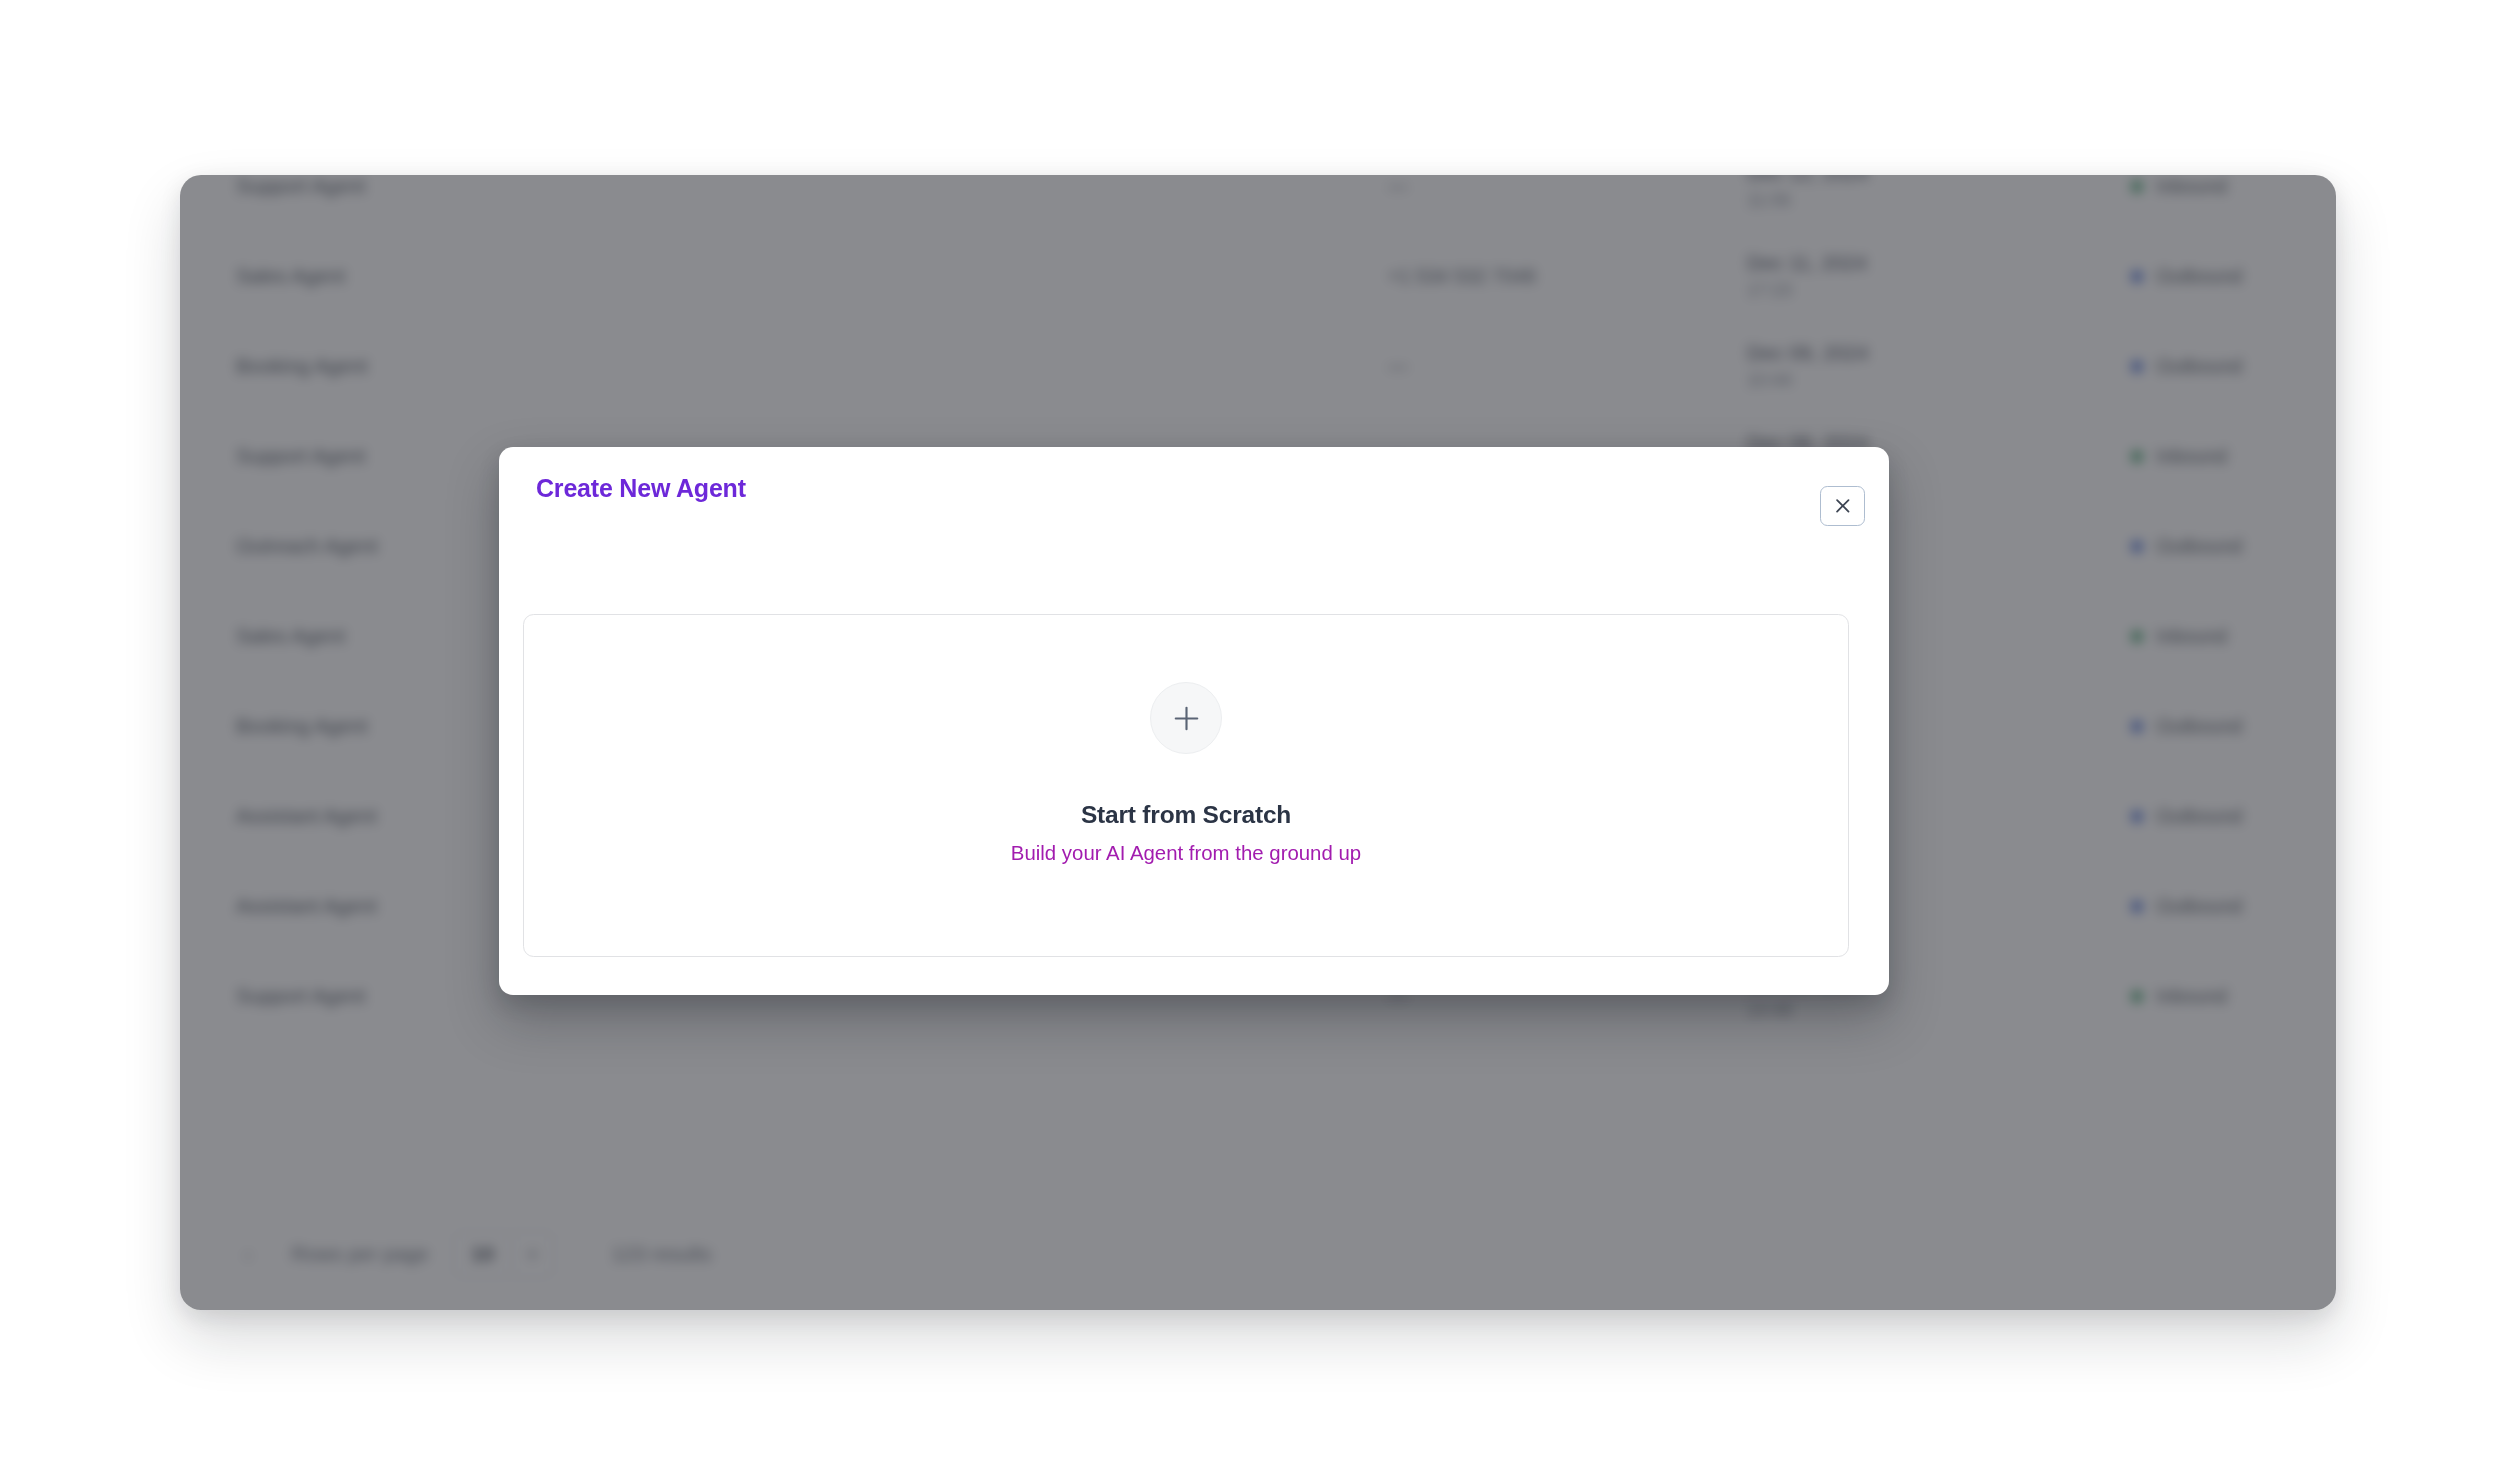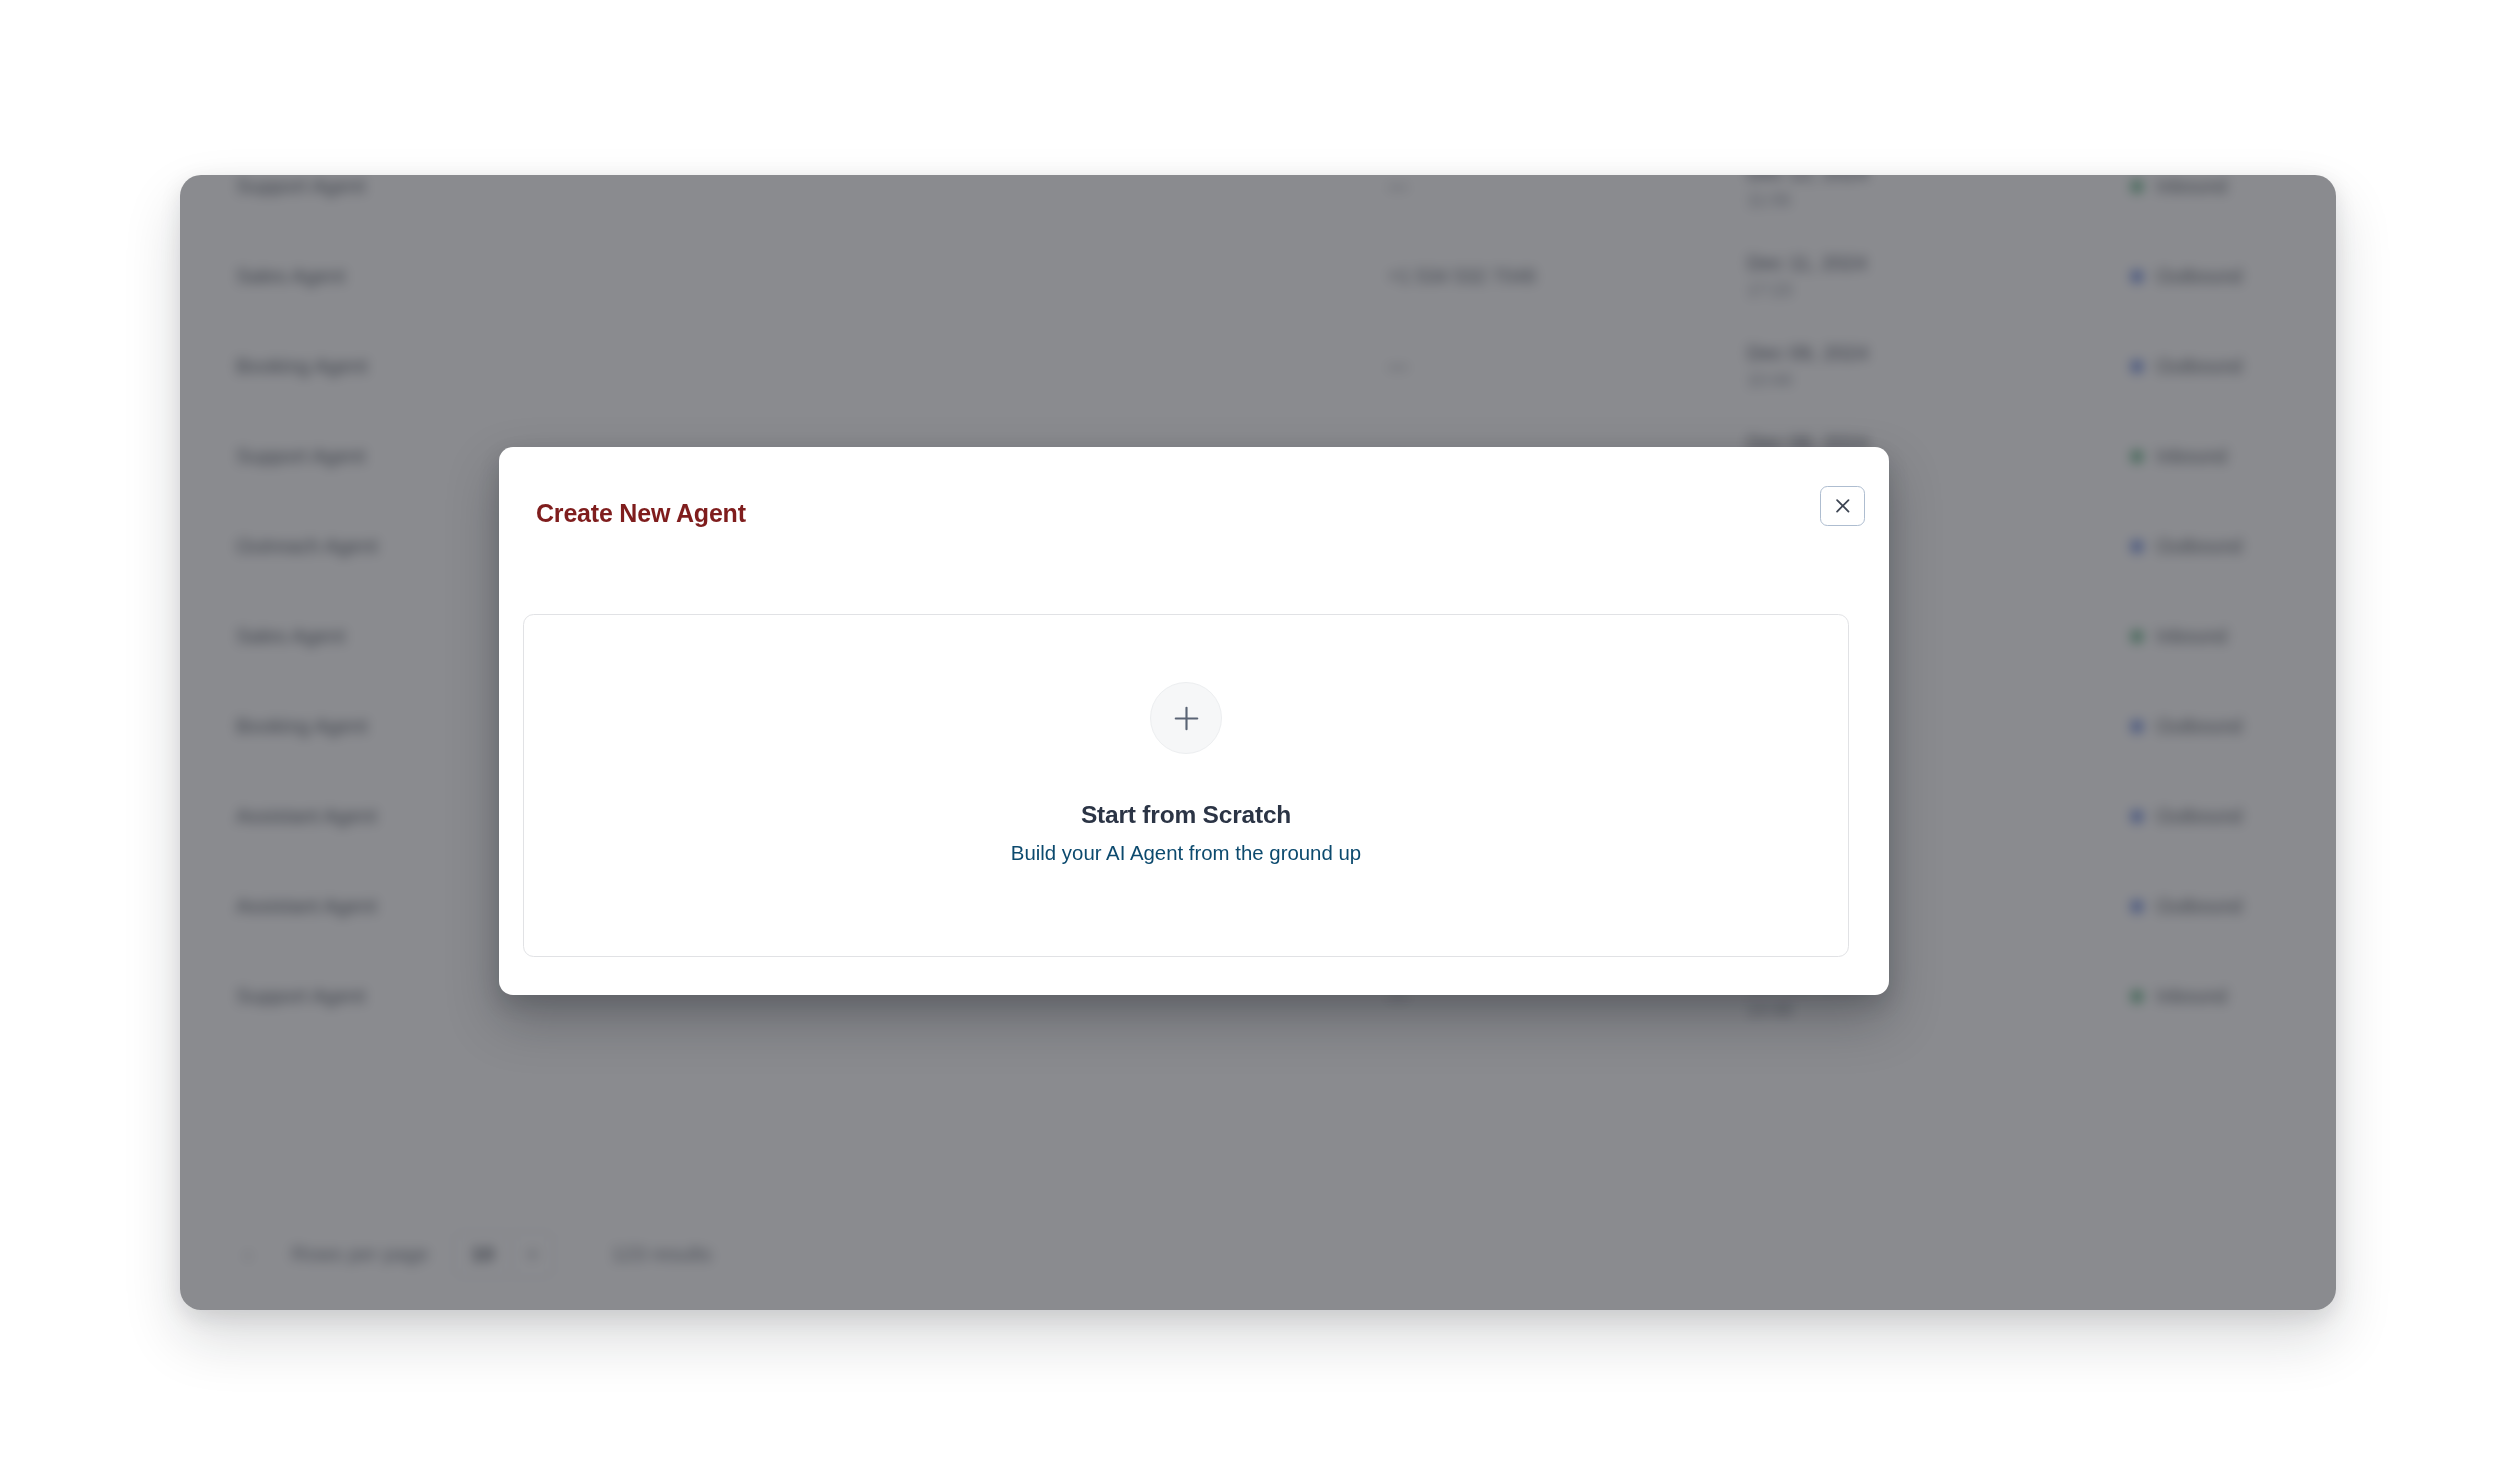--- a/index.html
+++ b/index.html
@@ -188,24 +188,24 @@
     height: 548px;
     background: #ffffff;
     border-radius: 14px;
     box-shadow: 0 24.5px 52px rgba(16,18,26,.26),
                 0 8.2px 21px rgba(16,18,26,.14);
   }
 
   .modal-title {
     position: absolute;
     left: 37px;
-    top: 52px;
+    top: 27px;
     font-size: 25px;
     font-weight: 700;
-    color: #7f1d1d;
+    color: #6d28d9;
     letter-spacing: -0.2px;
   }
 
   .modal-close {
     position: absolute;
     right: 24px;
     top: 39px;
     width: 45px;
     height: 40px;
     border: 1.6px solid #aebdd0;
@@ -255,21 +255,21 @@
     margin-top: 47px;
     font-size: 24.5px;
     font-weight: 700;
     color: #2b3445;
     letter-spacing: -0.2px;
   }
 
   .option-sub {
     margin-top: 13px;
     font-size: 20.4px;
-    color: #0c4a6e;
+    color: #a21caf;
   }
 </style>
 </head>
 <body>
 
 <div id="root">
 
   <div class="app-window">
 
     <div class="app-content">

